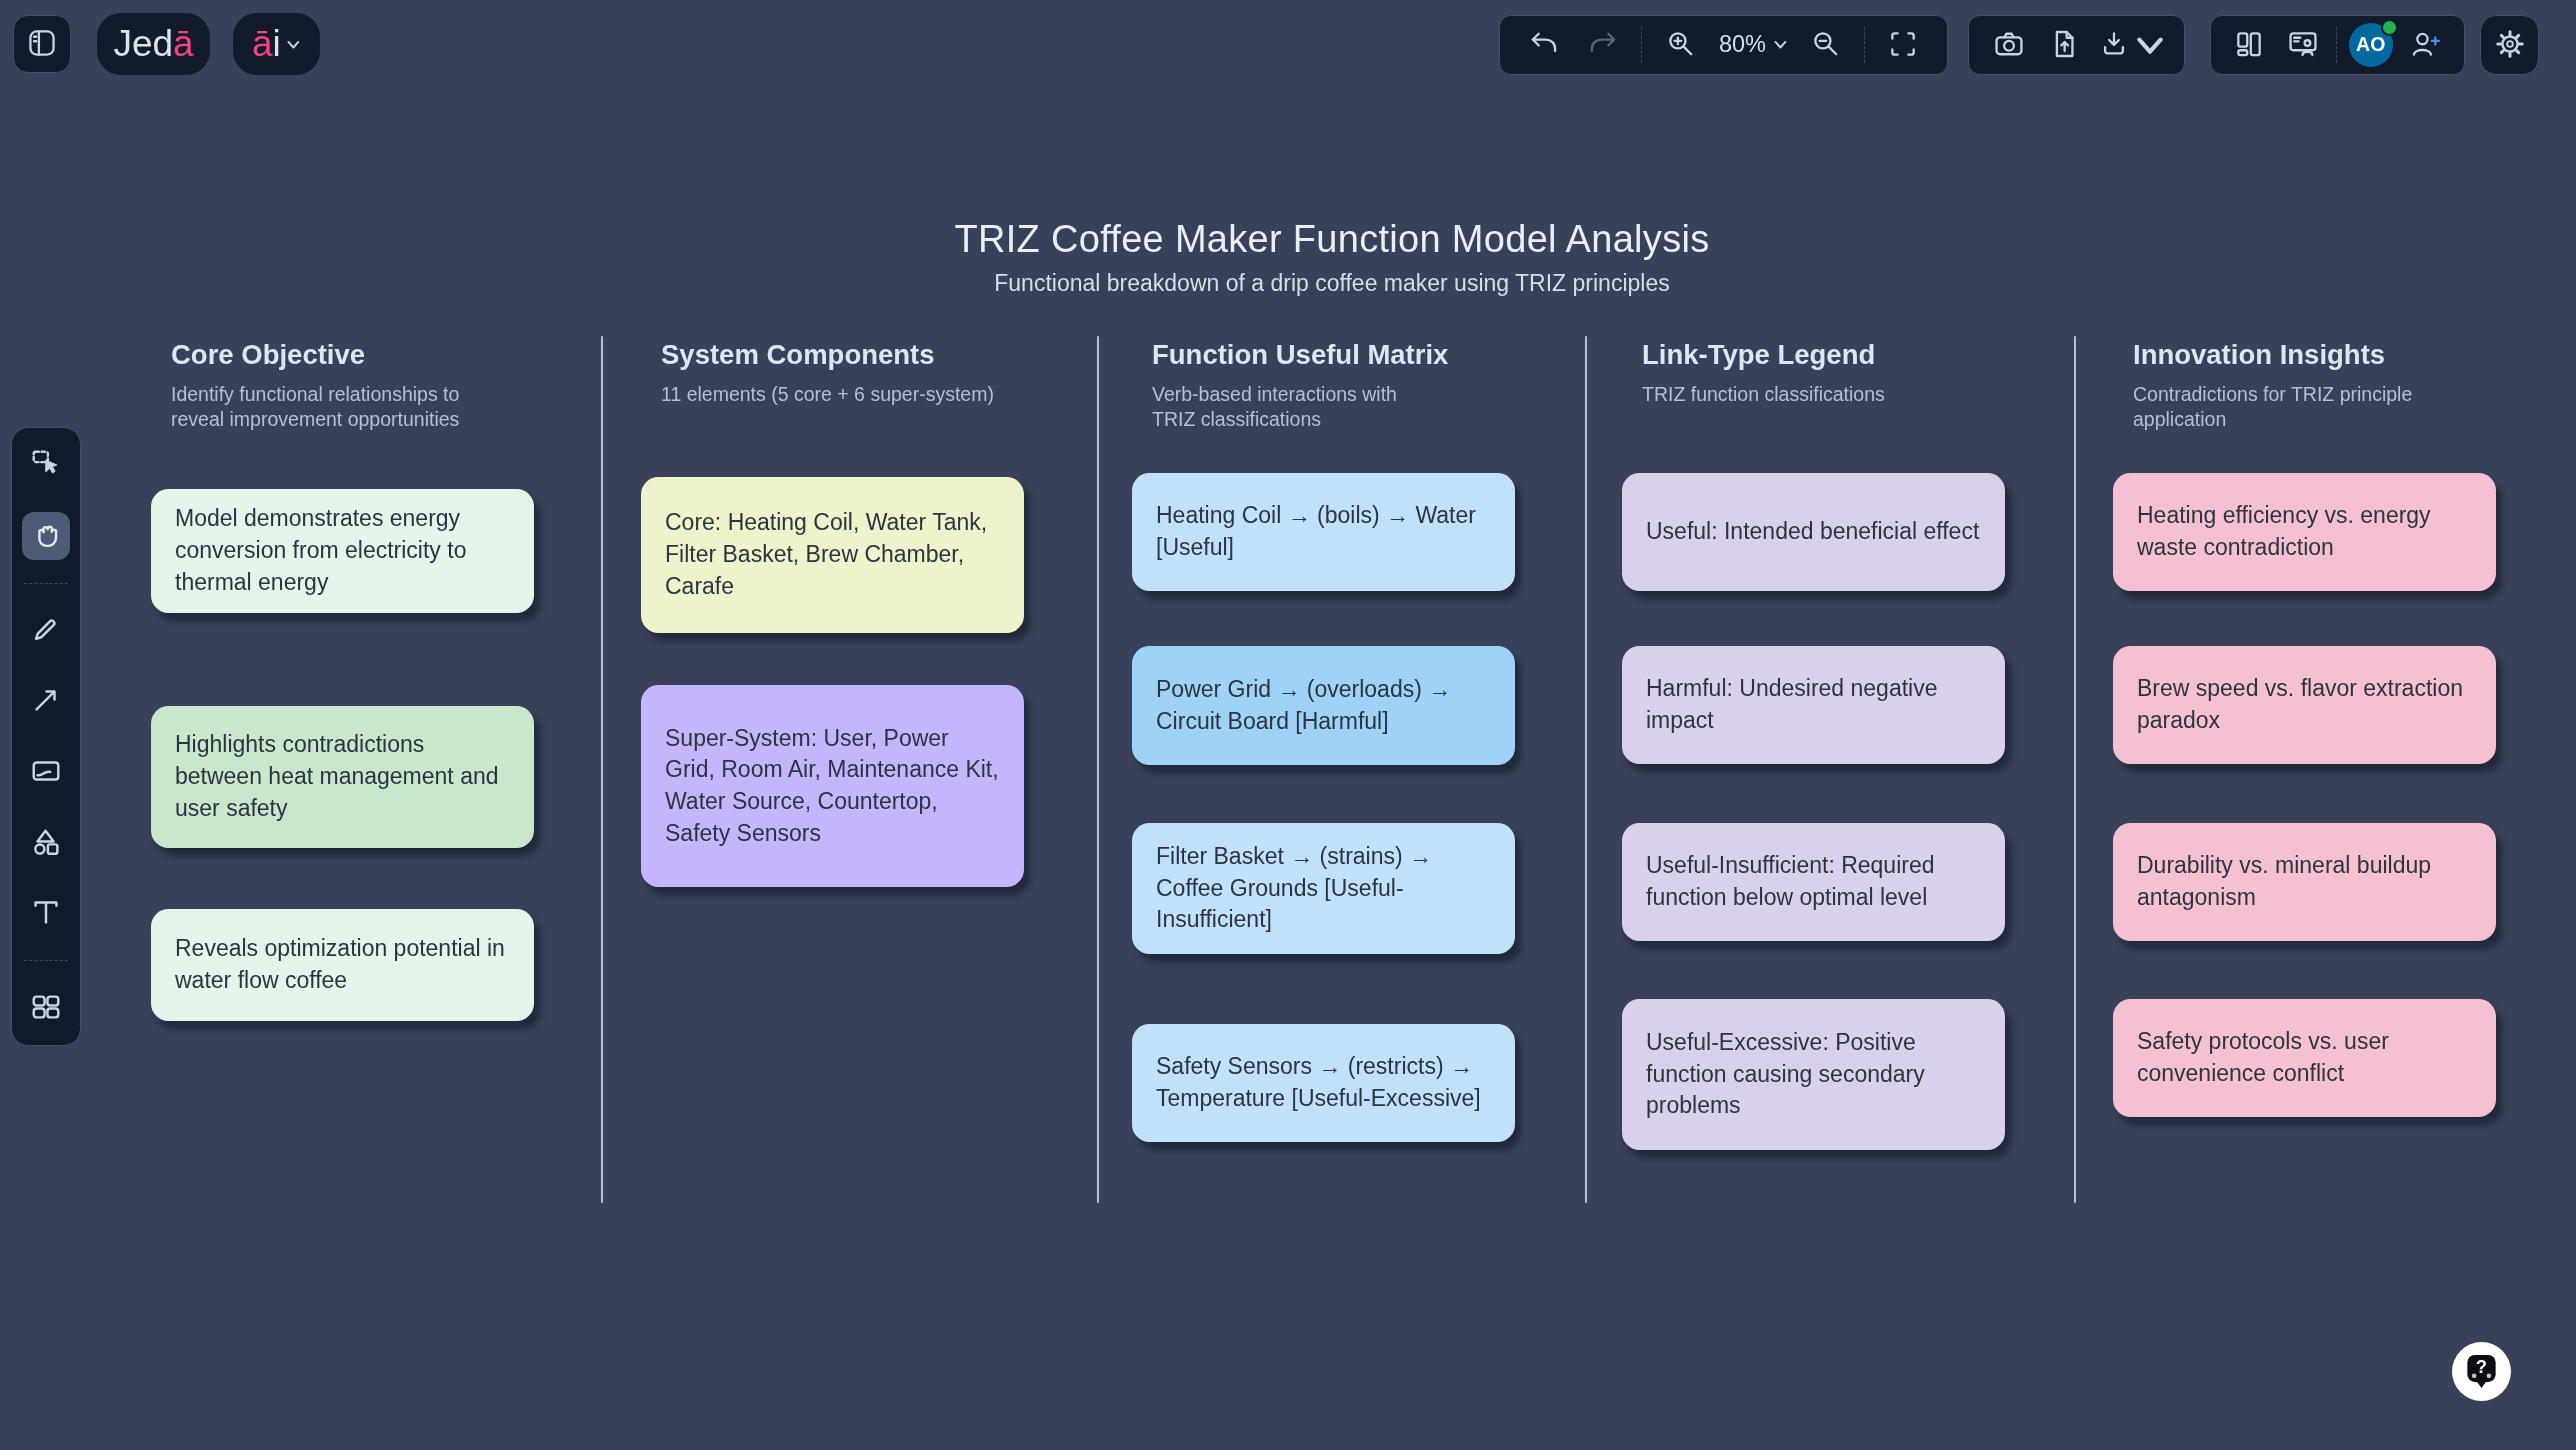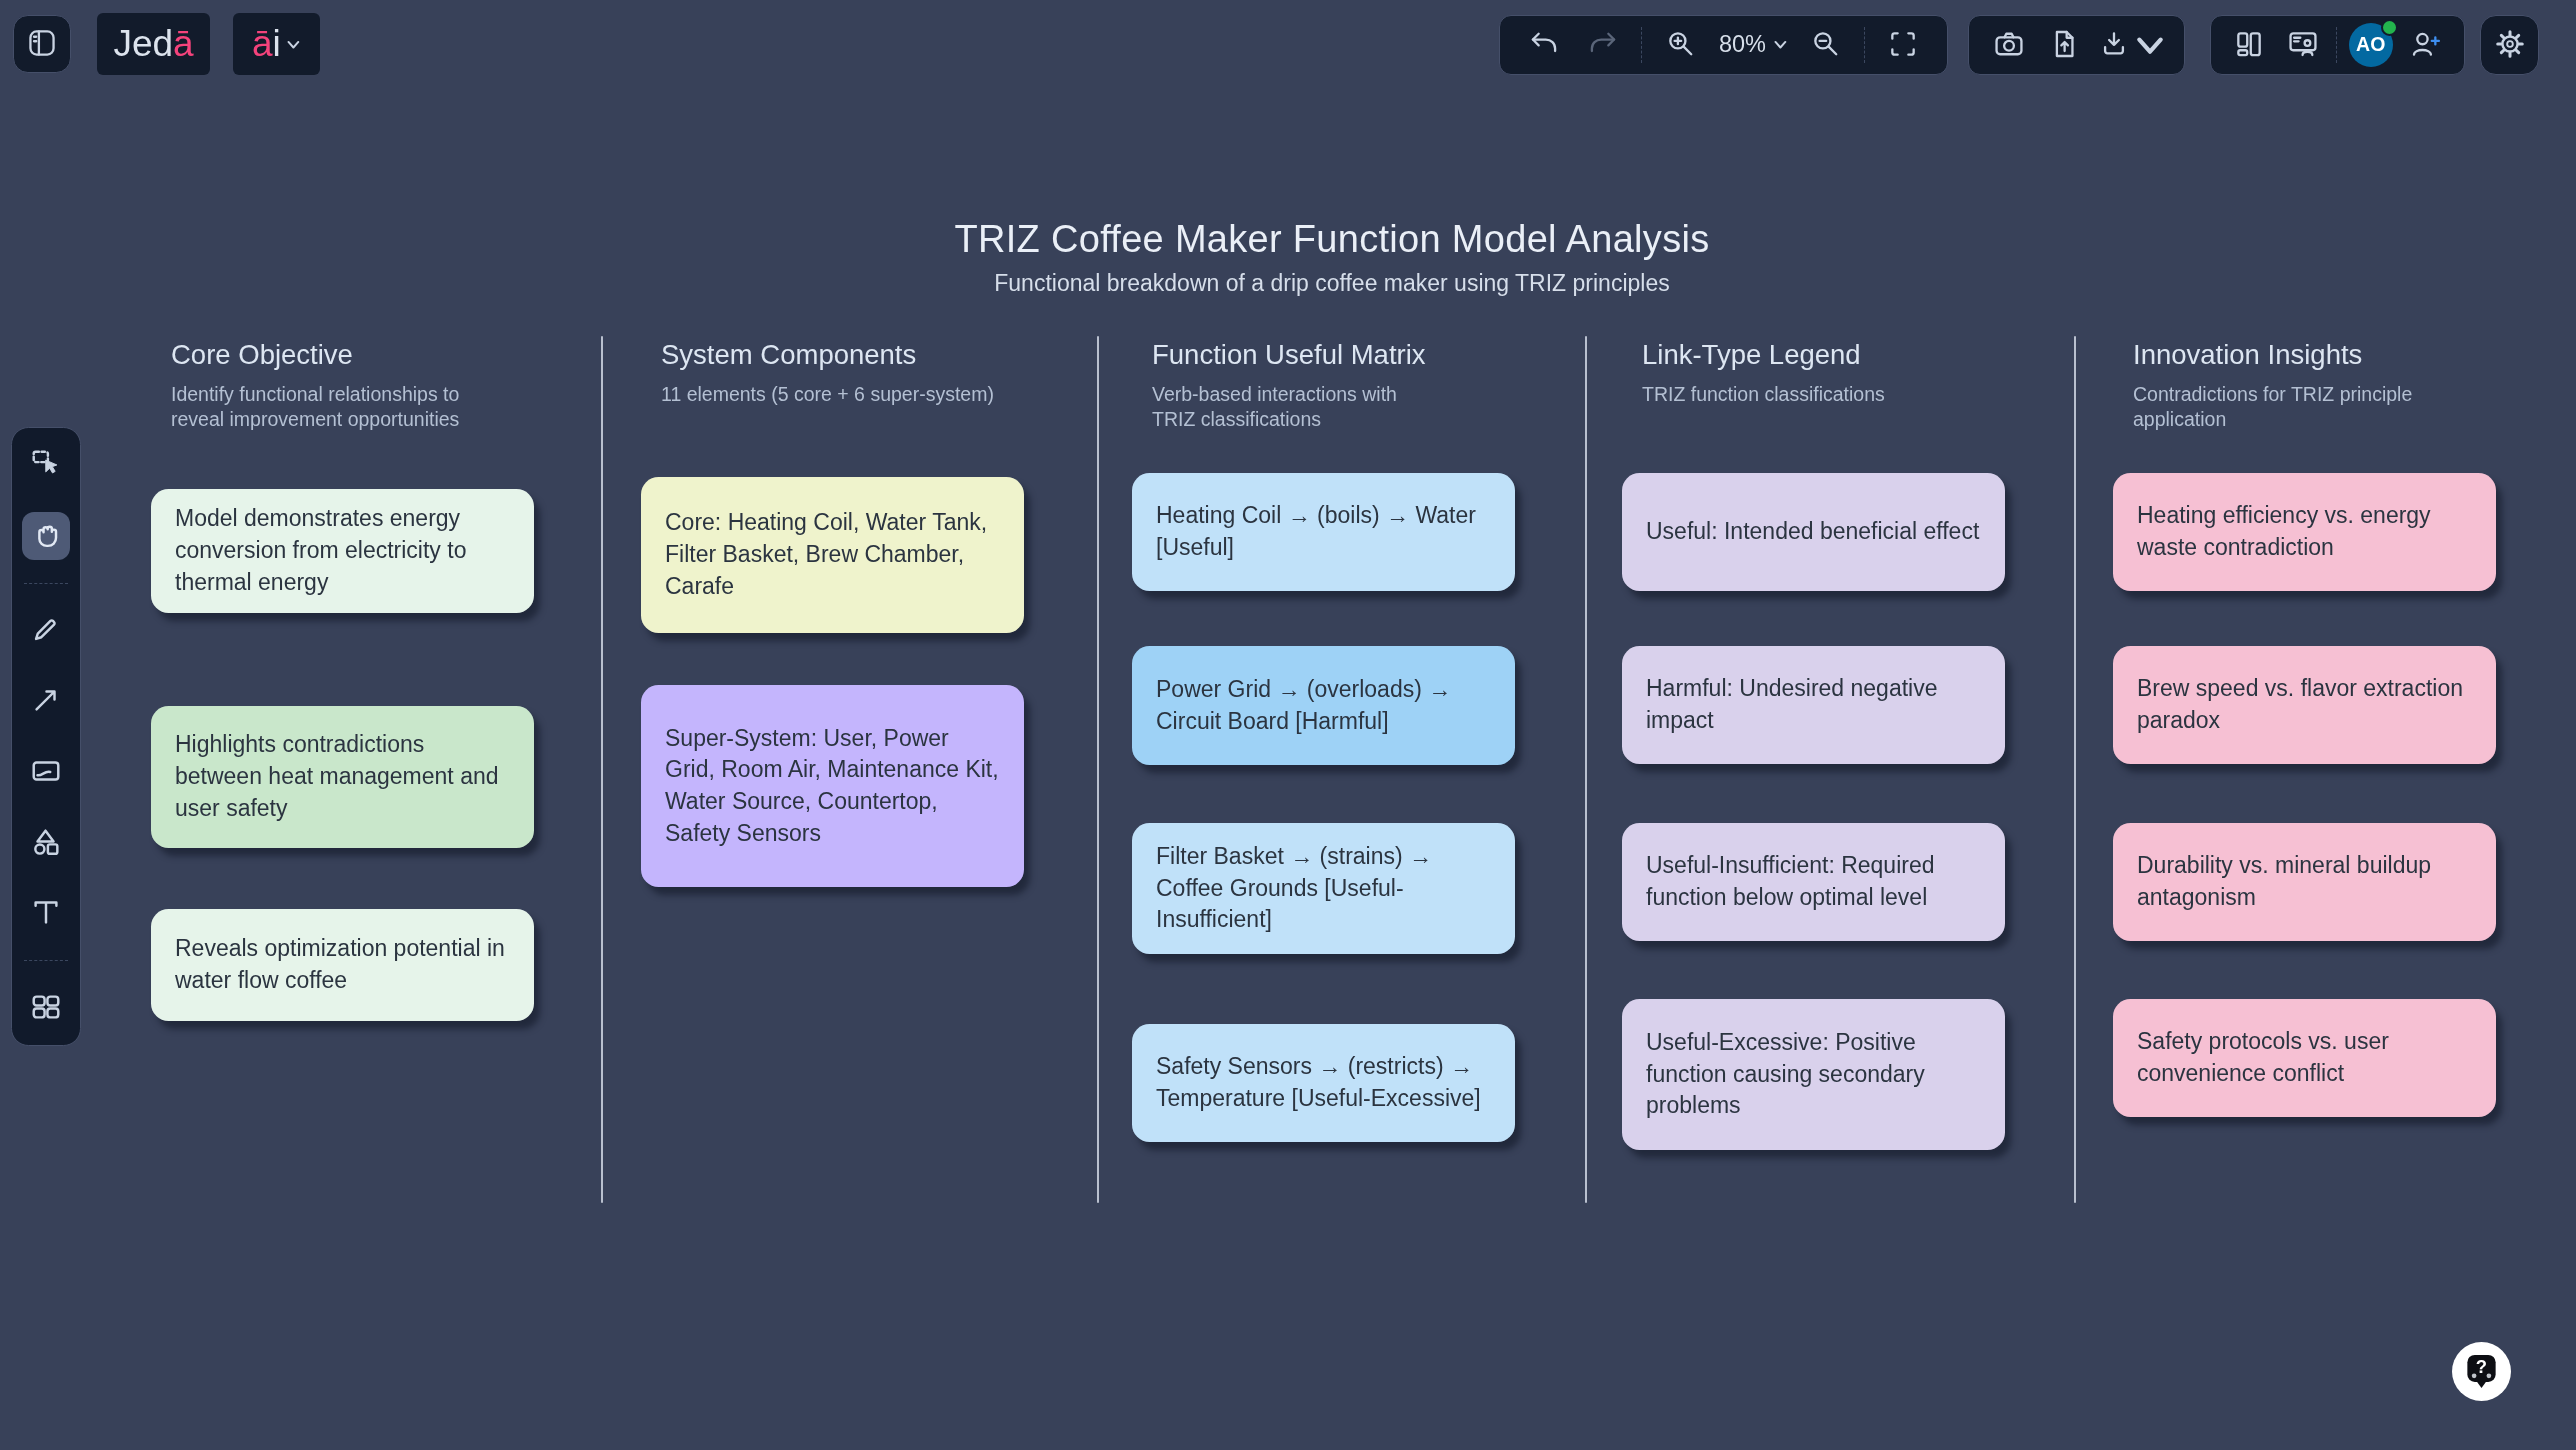--- a/index.html
+++ b/index.html
@@ -6,21 +6,21 @@
   html,body { width:2576px; height:1450px; }
   body {
     position:relative; overflow:hidden;
     background:#384159;
     font-family:"Liberation Sans", sans-serif;
     -webkit-font-smoothing:antialiased;
   }
   svg { stroke:#c9d3e2; stroke-width:2.6; fill:none; stroke-linecap:round; stroke-linejoin:round; }
   .chip {
     position:absolute; top:13.4px; height:62px; background:#121b2b;
-    border-radius:6px; display:flex; align-items:center; justify-content:center;
+    border-radius:24px; display:flex; align-items:center; justify-content:center;
     font-size:37px; font-weight:500; cursor:pointer;
   }
   .sq-btn {
     position:absolute; background:#121b2b; border:1.3px solid #454f69; border-radius:14.8px;
     display:flex; align-items:center; justify-content:center; cursor:pointer;
   }
   .tgroup {
     position:absolute; top:14.8px; height:60px; background:#121b2b;
     border:1.3px solid #454f69; border-radius:12px;
     display:flex; align-items:center; justify-content:space-evenly; padding:0 5.4px;
@@ -56,21 +56,21 @@
     font-size:38px; color:#eaeff7; font-weight:500; letter-spacing:0.3px;
   }
   .canvas-sub {
     position:absolute; top:270px; left:88px; width:2488px; text-align:center;
     font-size:23px; color:#d6deea; font-weight:400;
   }
   .vdiv { position:absolute; top:336px; height:867px; width:2px; background:#d5dde9; opacity:.82; border-radius:1.3px; }
 
   .col { position:absolute; top:339px; width:383px; }
   #col0 { left:151px; } #col1 { left:641px; } #col2 { left:1132px; } #col3 { left:1622px; } #col4 { left:2113px; }
-  .col-header { margin-left:20px; font-size:27.5px; font-weight:400; color:#dde6f2; }
+  .col-header { margin-left:20px; font-size:27.5px; font-weight:700; color:#dde6f2; }
   .col-sub { margin-left:20px; margin-top:10.7px; font-size:19.5px; color:#b4c0d3; line-height:1.32; }
   #col0 .col-sub { width:336px; } #col2 .col-sub { width:289px; } #col4 .col-sub { width:309px; }
 
   .note {
     position:absolute; left:0; width:383px; border-radius:17.5px;
     display:flex; align-items:center; padding:0 24px;
     font-size:23px; line-height:1.38; color:#2b3440; font-weight:400;
     box-shadow:6px 8px 6px rgba(12,17,32,.5); cursor:pointer;
   }
   .mint{background:#e6f4ea} .green{background:#c9e7cb}

